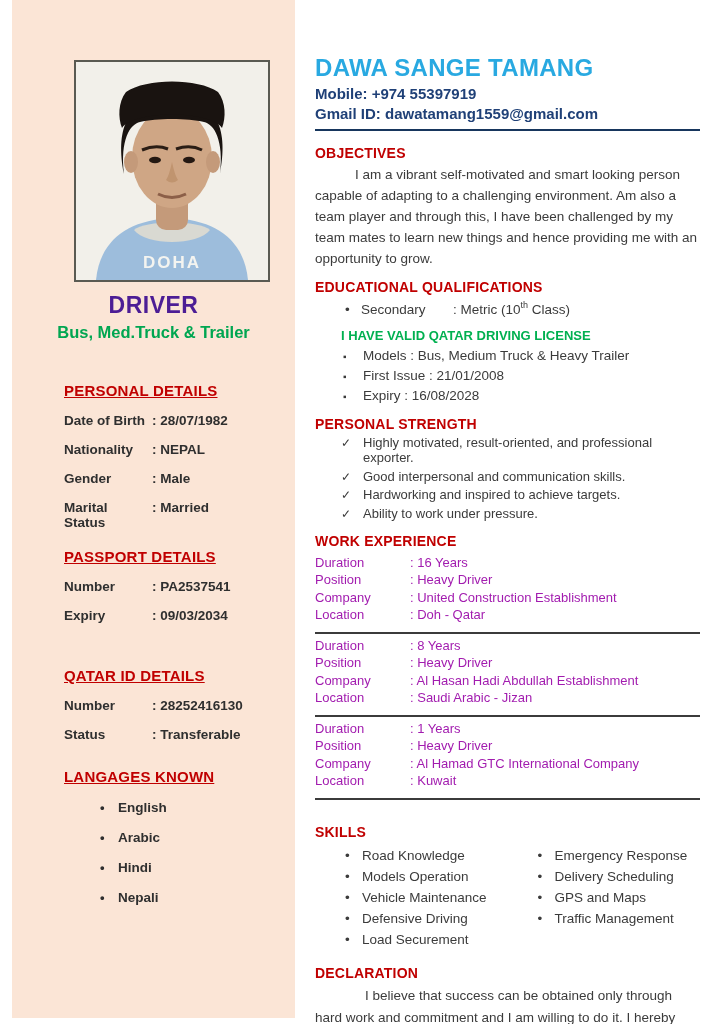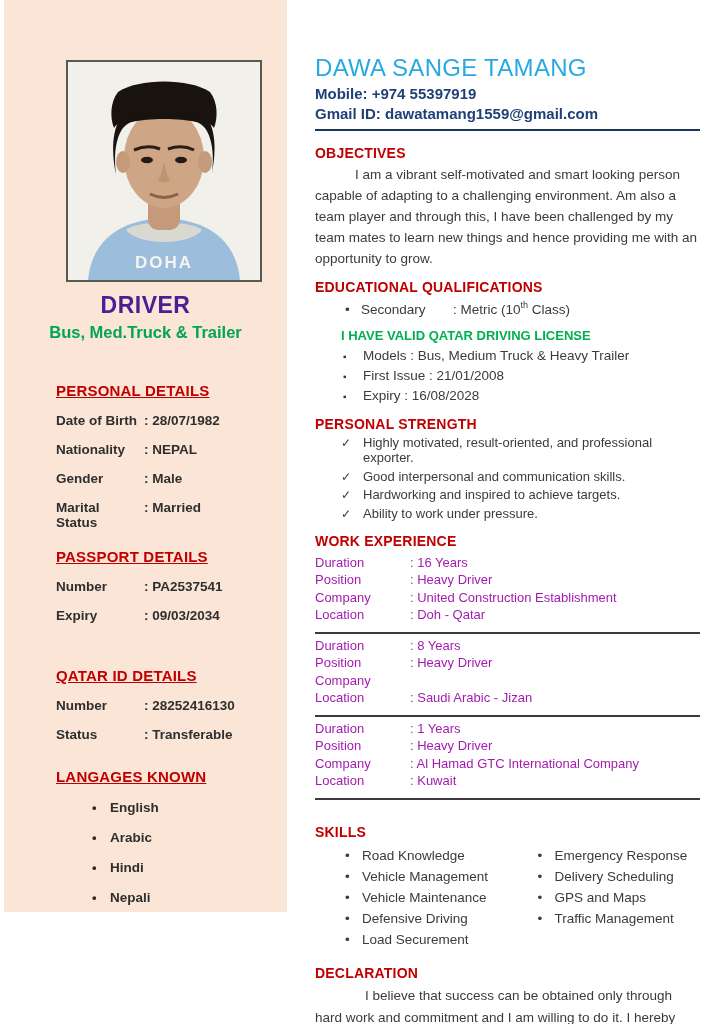--- a/index.html
+++ b/index.html
@@ -13,23 +13,23 @@
     position: relative;
     width: 725px;
     height: 1024px;
     background: #ffffff;
     overflow: hidden;
   }
 
   
   .sidebar {
     position: absolute;
-    left: 4px; top: 0;
+    left: 12px; top: 0;
     width: 283px;
-    height: 912px;
+    height: 1018px;
     background: #fbe5d6;
   }
   .photo-frame {
     width: 196px;
     height: 222px;
     margin: 60px auto 0 62px;
     border: 2px solid #5a5a52;
     background: #f4f2ec;
     overflow: hidden;
   }
@@ -78,21 +78,21 @@
 
   
   .main {
     position: absolute;
     left: 315px; top: 54px;
     width: 385px;
   }
   .name {
     color: #29a9e1;
     font-size: 24px;
-    font-weight: normal;
+    font-weight: bold;
     letter-spacing: 0.3px;
   }
   .contact {
     color: #1f4077;
     font-size: 15px;
     font-weight: bold;
     margin-top: 3px;
   }
   .contact + .contact { margin-top: 3px; }
   .head-rule {
@@ -358,20 +358,21 @@
         <div class="job-row">
           <span class="lbl">Duration</span>
           <span>: 8 Years</span>
         </div>
         <div class="job-row">
           <span class="lbl">Position</span>
           <span>: Heavy Driver</span>
         </div>
         <div class="job-row">
           <span class="lbl">Company</span>
+          <span>: Al Hasan Hadi Abdullah Establishment</span>
         </div>
         <div class="job-row">
           <span class="lbl">Location</span>
           <span>: Saudi Arabic - Jizan</span>
         </div>
       </div>
 
       <div class="job">
         <div class="job-row">
           <span class="lbl">Duration</span>
@@ -394,21 +395,21 @@
 
     <div class="sec-heading skills-gap">SKILLS</div>
     <div class="skills-cols">
       <div class="skills-col">
         <div class="skill-item">
           <span class="dot">•</span>
           <span>Road Knowledge</span>
         </div>
         <div class="skill-item">
           <span class="dot">•</span>
-          <span>Vehicle Management</span>
+          <span>Models Operation</span>
         </div>
         <div class="skill-item">
           <span class="dot">•</span>
           <span>Vehicle Maintenance</span>
         </div>
         <div class="skill-item">
           <span class="dot">•</span>
           <span>Defensive Driving</span>
         </div>
         <div class="skill-item">

